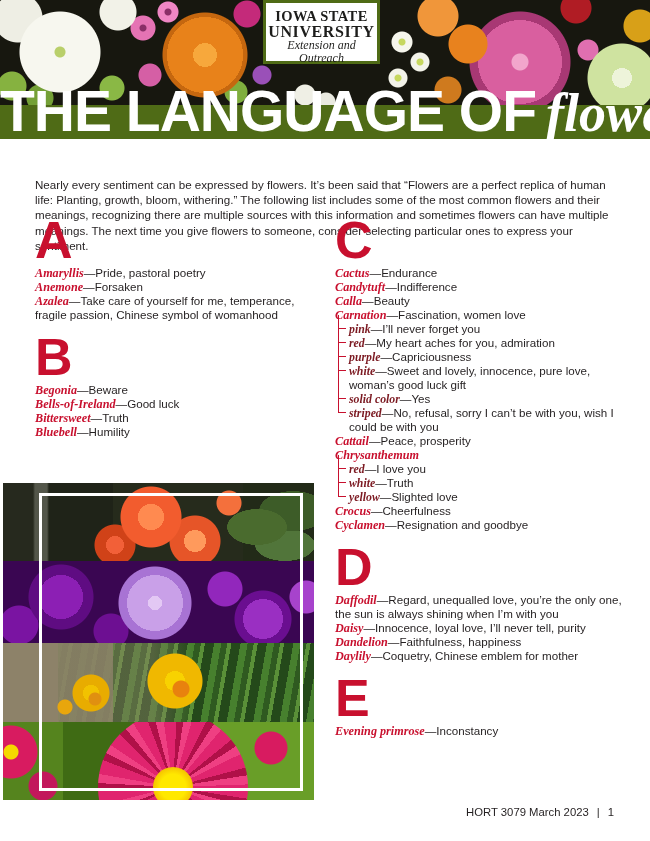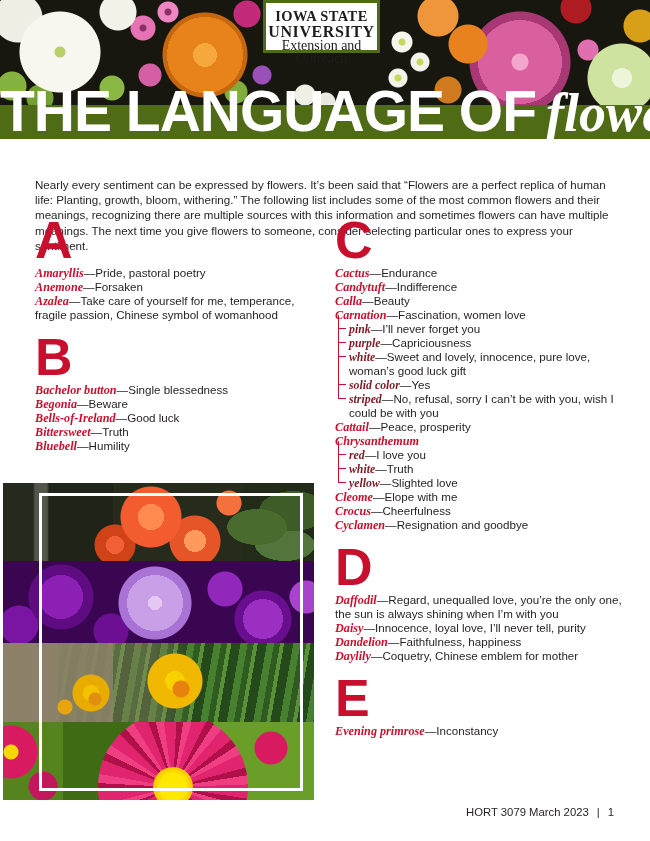--- a/index.html
+++ b/index.html
@@ -38,28 +38,28 @@
       radial-gradient(circle at 305px 95px, #efefe5 0 10px, rgba(239,239,229,0) 11px),
       radial-gradient(circle at 326px 102px, #e9e9df 0 9px, rgba(233,233,223,0) 10px),
       radial-gradient(circle at 520px 62px, #f2a6cc 0 8px, #d95f9f 9px 42px, #a83874 42px 50px, rgba(168,56,116,0) 51px),
       radial-gradient(circle at 576px 8px, #b01c24 0 15px, rgba(176,28,36,0) 16px),
       radial-gradient(circle at 640px 26px, #d8a018 0 16px, rgba(216,160,24,0) 17px),
       radial-gradient(circle at 622px 78px, #eef4da 0 10px, #cfe3a0 10px 34px, rgba(207,227,160,0) 35px),
       radial-gradient(circle at 588px 50px, #e06fb0 0 10px, rgba(224,111,176,0) 11px);
   }
 
   .logo-box {
-    position:absolute; left:263px; top:0; width:117px; height:53px;
+    position:absolute; left:263px; top:0; width:117px; height:64px;
     background:#fff; border:3px solid #4f6b16; z-index:3;
     text-align:center; padding-top:6px;
     font-family:"Liberation Serif", serif; color:#1d1d1b;
   }
   .logo-line1 { font-size:14.5px; font-weight:bold; letter-spacing:0.4px; line-height:15px; }
   .logo-line2 { font-size:16px; font-weight:bold; letter-spacing:0.6px; line-height:15px; }
-  .logo-line3 { font-size:14px; line-height:13px; }
+  .logo-line3 { font-size:12px; line-height:13px;font-style:italic; }
 
   .title-band {
     position:absolute; left:0; top:105px; width:650px; height:34px;
     background:#4f6b16; z-index:1;
   }
   .page-title {
     position:absolute; left:0; top:82px; width:650px; z-index:2;
     text-align:center; color:#fff; white-space:nowrap;
   }
   .title-caps {
@@ -196,49 +196,48 @@
 
   <div class="col-left">
       <div class="section">
         <div class="letter">A</div>
         <div class="entry"><span class="fname">Amaryllis</span><span class="dash">—</span><span class="desc">Pride, pastoral poetry</span></div>
         <div class="entry"><span class="fname">Anemone</span><span class="dash">—</span><span class="desc">Forsaken</span></div>
         <div class="entry"><span class="fname">Azalea</span><span class="dash">—</span><span class="desc">Take care of yourself for me, temperance, fragile passion, Chinese symbol of womanhood</span></div>
       </div>
       <div class="section">
         <div class="letter">B</div>
-        <div class="entry"><span class="fname">Bachelor button</span><span class="dash">—</span><span class="desc">Single blessedness</span></div>
         <div class="entry"><span class="fname">Begonia</span><span class="dash">—</span><span class="desc">Beware</span></div>
         <div class="entry"><span class="fname">Bells-of-Ireland</span><span class="dash">—</span><span class="desc">Good luck</span></div>
         <div class="entry"><span class="fname">Bittersweet</span><span class="dash">—</span><span class="desc">Truth</span></div>
         <div class="entry"><span class="fname">Bluebell</span><span class="dash">—</span><span class="desc">Humility</span></div>
       </div>
     </div>
   <div class="col-right">
       <div class="section">
         <div class="letter">C</div>
         <div class="entry"><span class="fname">Cactus</span><span class="dash">—</span><span class="desc">Endurance</span></div>
         <div class="entry"><span class="fname">Candytuft</span><span class="dash">—</span><span class="desc">Indifference</span></div>
         <div class="entry"><span class="fname">Calla</span><span class="dash">—</span><span class="desc">Beauty</span></div>
         <div class="entry"><span class="fname">Carnation</span><span class="dash">—</span><span class="desc">Fascination, women love</span></div>
         <div class="subs">
           <div class="sub"><span class="fname">pink</span><span class="dash">—</span><span class="desc">I’ll never forget you</span></div>
+          <div class="sub"><span class="fname">red</span><span class="dash">—</span><span class="desc">My heart aches for you, admiration</span></div>
           <div class="sub"><span class="fname">purple</span><span class="dash">—</span><span class="desc">Capriciousness</span></div>
           <div class="sub"><span class="fname">white</span><span class="dash">—</span><span class="desc">Sweet and lovely, innocence, pure love, woman’s good luck gift</span></div>
           <div class="sub"><span class="fname">solid color</span><span class="dash">—</span><span class="desc">Yes</span></div>
           <div class="sub"><span class="fname">striped</span><span class="dash">—</span><span class="desc">No, refusal, sorry I can’t be with you, wish I could be with you</span></div>
         </div>
         <div class="entry"><span class="fname">Cattail</span><span class="dash">—</span><span class="desc">Peace, prosperity</span></div>
         <div class="entry"><span class="fname">Chrysanthemum</span></div>
         <div class="subs">
           <div class="sub"><span class="fname">red</span><span class="dash">—</span><span class="desc">I love you</span></div>
           <div class="sub"><span class="fname">white</span><span class="dash">—</span><span class="desc">Truth</span></div>
           <div class="sub"><span class="fname">yellow</span><span class="dash">—</span><span class="desc">Slighted love</span></div>
         </div>
-        <div class="entry"><span class="fname">Cleome</span><span class="dash">—</span><span class="desc">Elope with me</span></div>
         <div class="entry"><span class="fname">Crocus</span><span class="dash">—</span><span class="desc">Cheerfulness</span></div>
         <div class="entry"><span class="fname">Cyclamen</span><span class="dash">—</span><span class="desc">Resignation and goodbye</span></div>
       </div>
       <div class="section">
         <div class="letter">D</div>
         <div class="entry"><span class="fname">Daffodil</span><span class="dash">—</span><span class="desc">Regard, unequalled love, you’re the only one, the sun is always shining when I’m with you</span></div>
         <div class="entry"><span class="fname">Daisy</span><span class="dash">—</span><span class="desc">Innocence, loyal love, I’ll never tell, purity</span></div>
         <div class="entry"><span class="fname">Dandelion</span><span class="dash">—</span><span class="desc">Faithfulness, happiness</span></div>
         <div class="entry"><span class="fname">Daylily</span><span class="dash">—</span><span class="desc">Coquetry, Chinese emblem for mother</span></div>
       </div>

